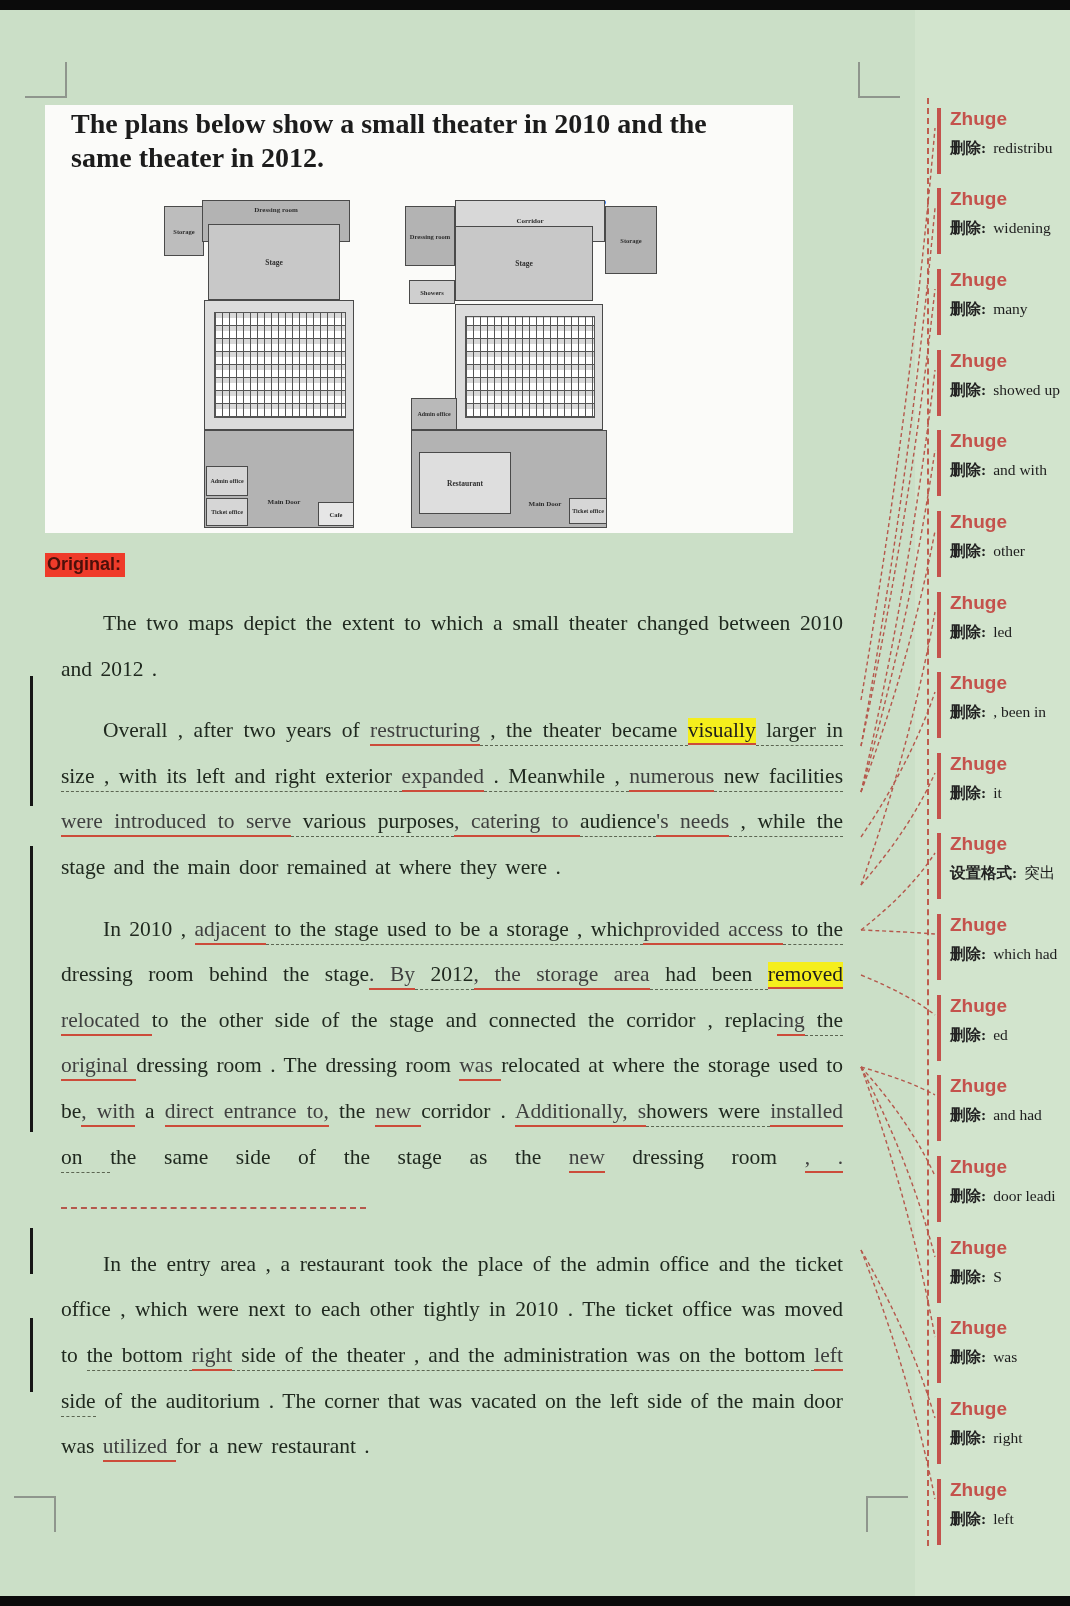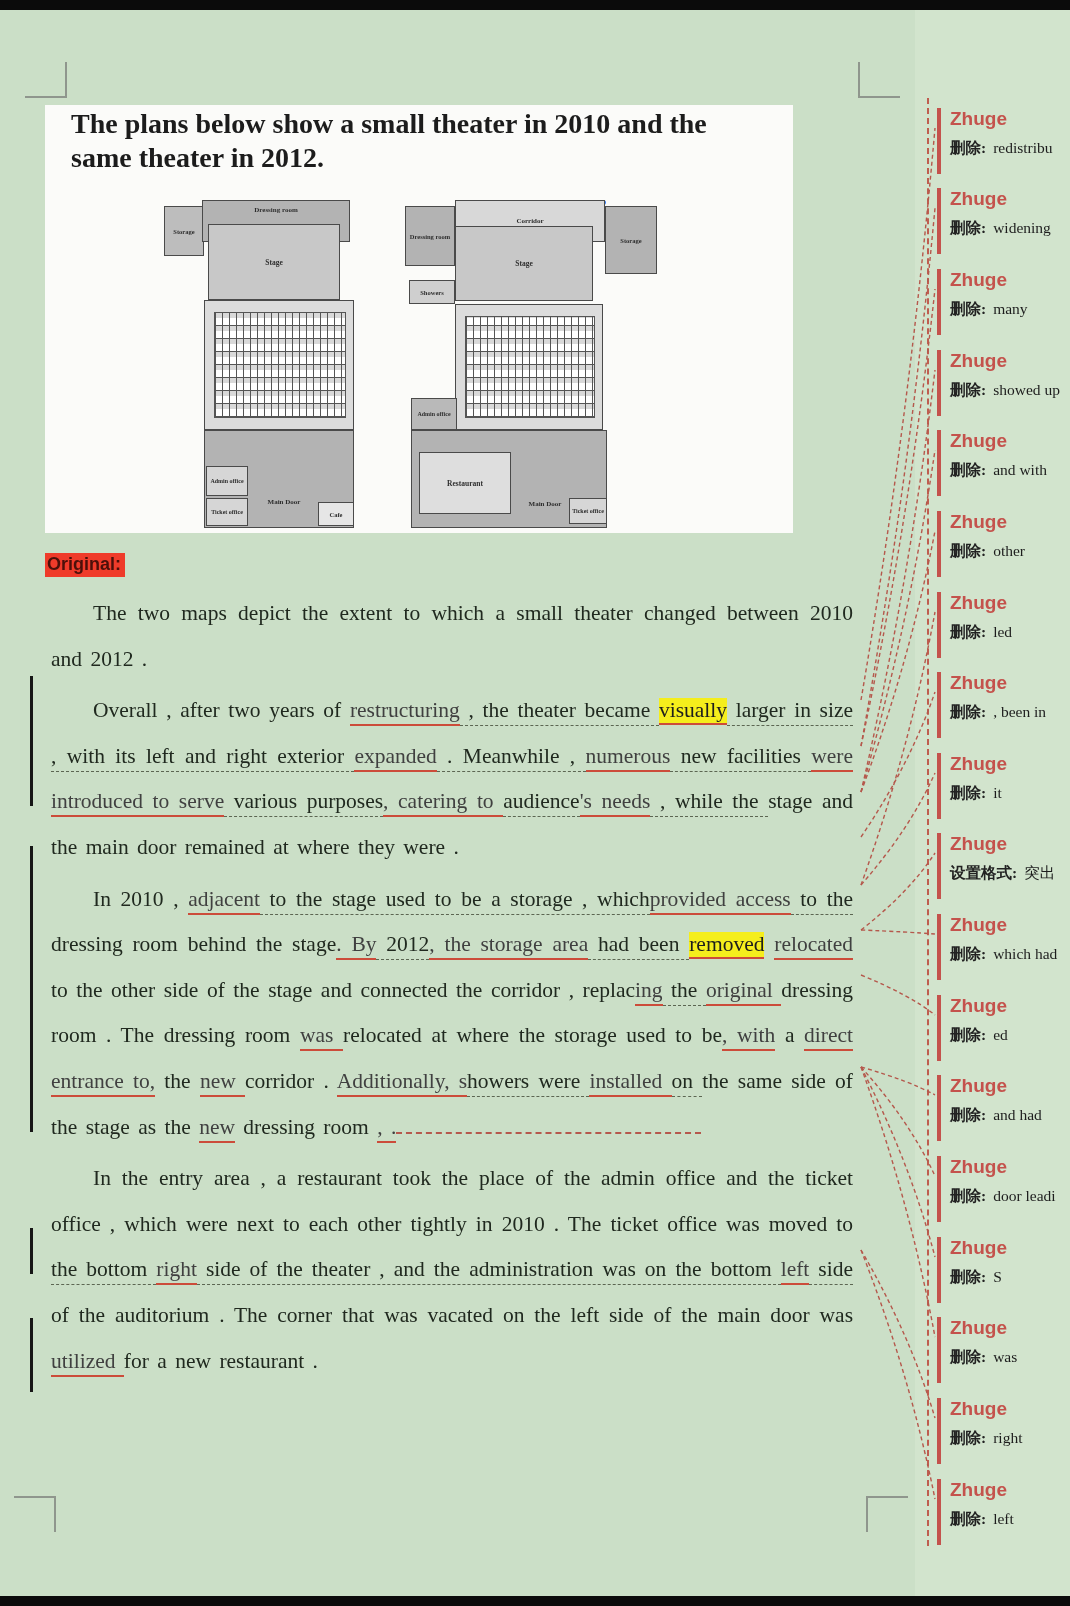--- a/index.html
+++ b/index.html
@@ -30,21 +30,21 @@
   .room{position:absolute;border:1.5px solid #4a4a4a;box-sizing:border-box;
         font-family:Liberation Serif, serif;font-weight:bold;color:#2e2e2e;
         display:flex;align-items:center;justify-content:center;text-align:center;}
   .seats{position:absolute;border:1px solid #555;
          background:
            repeating-linear-gradient(90deg,#555 0 1px,rgba(0,0,0,0) 1px 7px),
            repeating-linear-gradient(0deg,#555 0 1px,#ffffff 1px 8px,#d9d9d9 8px 13px);}
 
   
   .essay{position:absolute;left:45px;top:585px;width:814px;}
-  .essay p{margin:6px;text-indent:42px;text-align:justify;font-size:21.5px;
+  .essay p{margin:16px;text-indent:42px;text-align:justify;font-size:21.5px;
            line-height:45.6px;color:#20291f;word-spacing:3px;}
   .orig{position:absolute;left:45px;top:553px;background:#ef3b2a;color:#4c100a;
         font-family:"Liberation Sans",sans-serif;font-weight:bold;font-size:18px;
         padding:1px 4px 2px 2px;}
   .sn{} 
   .sd{border-bottom:1.5px dashed #5c6652;padding-bottom:3px;-webkit-box-decoration-break:clone;box-decoration-break:clone;}
   .sr{color:#404040;border-bottom:2px solid #cc4c3a;padding-bottom:2px;-webkit-box-decoration-break:clone;box-decoration-break:clone;}
   .sy{background:#f5ee1c;color:#1d1d1d;border-bottom:2px solid #cc4c3a;padding-bottom:1px;}
   .st{display:inline-block;width:305px;height:0.6em;border-bottom:2px dashed #b5584c;}
 

